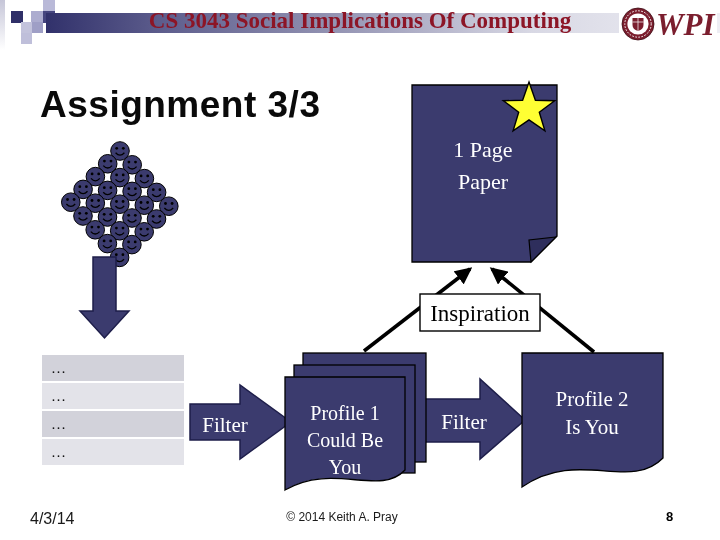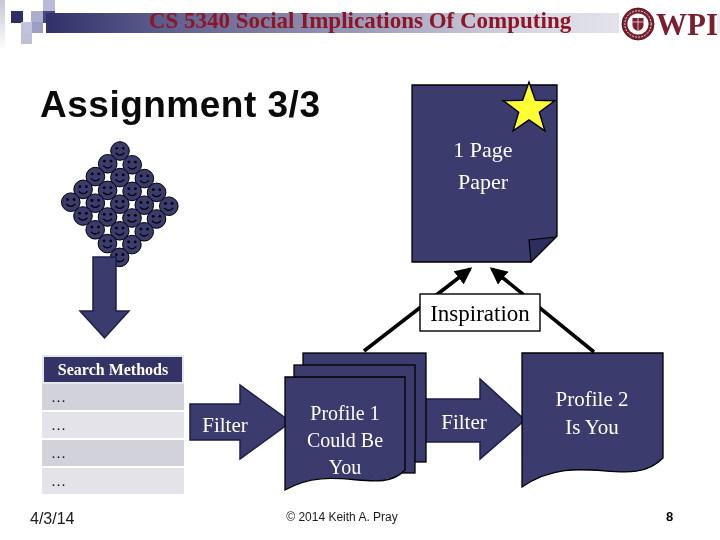--- a/index.html
+++ b/index.html
@@ -8,21 +8,21 @@
   .abs{position:absolute;}
   
   .left-strip{left:0;top:0;width:5px;height:50px;
               background:linear-gradient(to bottom,#C6C6D8,#ffffff);}
   .decor{position:absolute;}
   .hbar{left:46px;top:13px;width:674px;height:20px;
         background:linear-gradient(to right,#31316B 0%,#5F5F8E 18%,#9898B6 45%,#D8D8E4 72%,#EEEEF4 100%);}
   .course-title{left:60px;top:8px;width:600px;text-align:center;
         font-weight:bold;font-size:23px;line-height:26px;color:#8C1526;
         font-family:"Liberation Serif",serif;}
-  .logo-box{left:619px;top:3px;width:98px;height:40px;background:#fff;}
+  .logo-box{left:619px;top:3px;width:98px;height:40px;background:#fff;font-style:italic;}
   
   .slide-title{left:40px;top:84px;font-family:"Liberation Sans",sans-serif;
         font-weight:800;font-size:37px;color:#0a0a0a;letter-spacing:0.5px;text-align:right;}
   
   .diagram{left:0;top:0;width:720px;height:540px;}
   .sv-text{font-family:"Liberation Serif",serif;}
   
   .stable{left:42px;top:355px;width:142px;font-family:"Liberation Serif",serif;}
   .sthead{height:25px;line-height:25px;background:#333366;color:#fff;
           font-weight:bold;font-size:16px;text-align:center;border:2px solid #E6E6EE;}
@@ -43,21 +43,21 @@
 
 <div class="abs left-strip"></div>
 <div class="decor" style="left:43px;top:0;width:12px;height:11px;background:#B9B9D8"></div>
 <div class="decor" style="left:11px;top:11px;width:12px;height:12px;background:#2F2F68"></div>
 <div class="decor" style="left:31px;top:11px;width:12px;height:12px;background:#ACACCF"></div>
 <div class="decor" style="left:43px;top:11px;width:12px;height:12px;background:#45457F"></div>
 <div class="decor" style="left:21px;top:22px;width:11px;height:11px;background:#C3C3DC"></div>
 <div class="decor" style="left:32px;top:22px;width:11px;height:11px;background:#9F9FC6"></div>
 <div class="decor" style="left:21px;top:33px;width:11px;height:11px;background:#BFBFDA"></div>
 <div class="abs hbar"></div>
-<div class="abs course-title">CS 5340 Social Implications Of Computing</div>
+<div class="abs course-title">CS 3043 Social Implications Of Computing</div>
 
 <div class="abs logo-box">
   <svg width="98" height="40" viewBox="0 0 98 40">
     <g transform="translate(19,21)">
       <circle r="16" stroke="#3C0F16" stroke-width="0.8" fill="#7B1E2E"></circle>
       <circle r="13.2" fill="none" stroke="#ffffff" stroke-width="1" stroke-dasharray="1.6,1.5"></circle>
       <circle r="10.6" fill="#ffffff"></circle>
       <path d="M-5.5,-6 h11 v7 q0,4.5 -5.5,6 q-5.5,-1.5 -5.5,-6 z" fill="#7B1E2E"></path>
       <line x1="-5.5" y1="-2" x2="5.5" y2="-2" stroke="#ffffff" stroke-width="0.7"></line>
       <line x1="0" y1="-6" x2="0" y2="7" stroke="#ffffff" stroke-width="0.7"></line>
@@ -147,21 +147,20 @@
   <line x1="364" y1="351" x2="470" y2="269" stroke="#000" stroke-width="3.6" marker-end="url(#arrowhead)"></line>
   <line x1="594" y1="352" x2="492" y2="269" stroke="#000" stroke-width="3.6" marker-end="url(#arrowhead)"></line>
 
   <g>
     <rect x="420" y="294" width="120" height="37" fill="#fff" stroke="#000" stroke-width="1.4"></rect>
     <text x="480" y="321" font-size="23" fill="#000" text-anchor="middle" class="sv-text">Inspiration</text>
   </g>
 </svg>
 
 <div class="abs stable">
-  <div class="sthead">Search Methods</div>
   <div class="trow dark">…</div>
   <div class="trow light">…</div>
   <div class="trow dark">…</div>
   <div class="trow light">…</div>
 </div>
 
 <div class="abs footer-date">4/3/14</div>
 <div class="abs footer-copy">© 2014 Keith A. Pray</div>
 <div class="abs footer-num">8</div>
 

